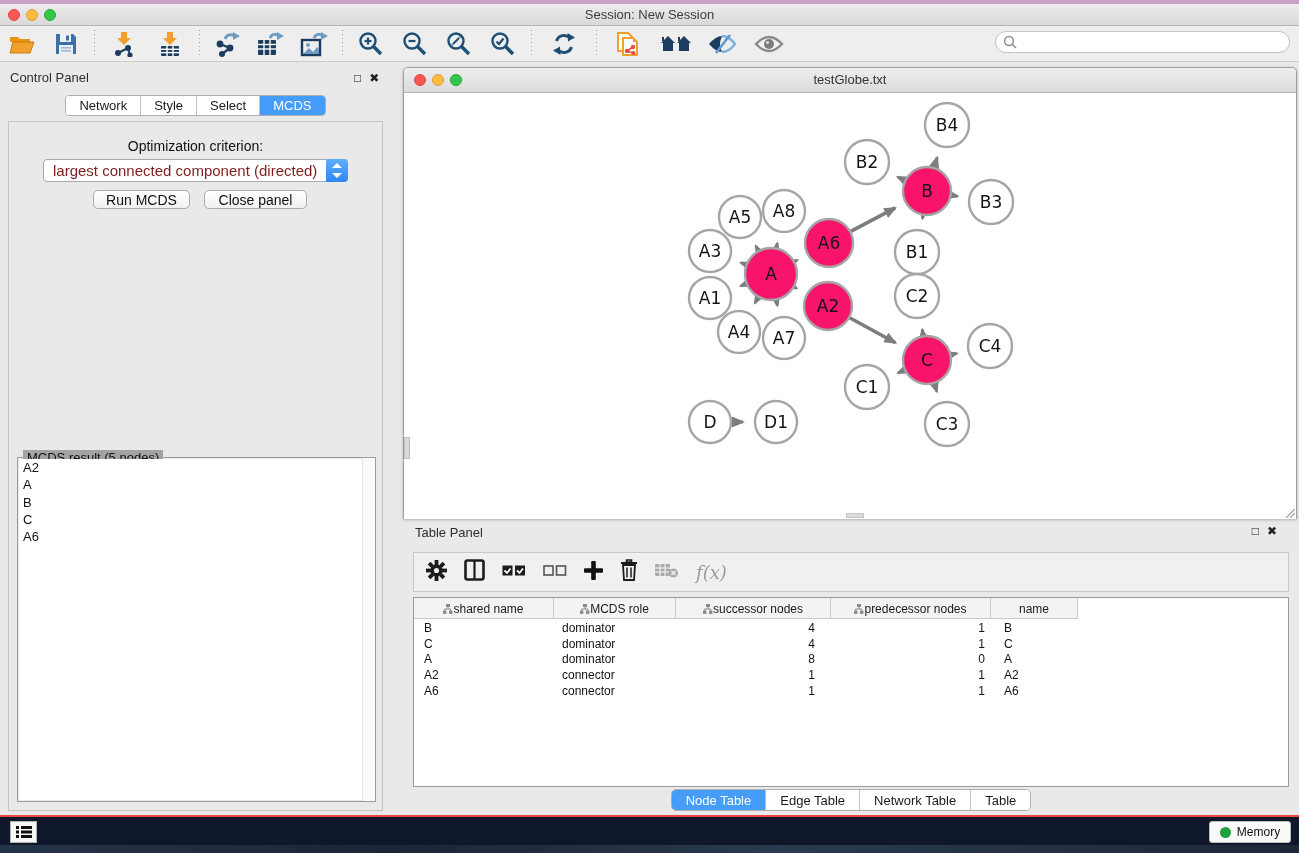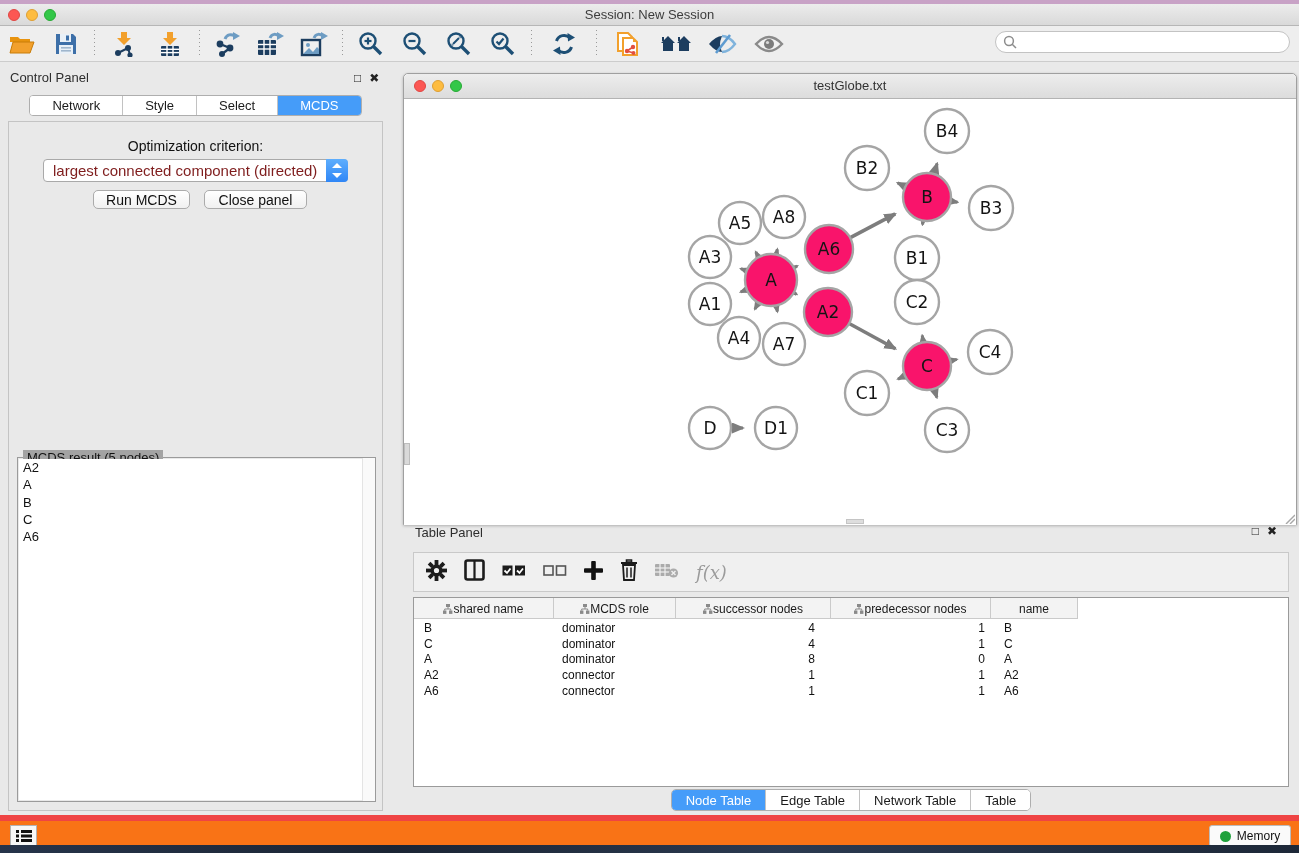--- a/index.html
+++ b/index.html
@@ -30,21 +30,21 @@
   #search-box { position:absolute; left:995px; top:31px; width:295px; height:22px;
     background:#fff; border:1px solid #c3c3c3; border-radius:12px; display:flex; align-items:center; padding-left:7px; }
   #search-input { border:none; outline:none; flex:1; font-size:12px; background:transparent; height:18px; }
 
   
   #control-panel { left:0; top:62px; width:391px; height:753px; }
   #cp-header { position:absolute; left:10px; top:8px; font-size:13px; color:#2e2e2e; }
   .panel-win-icons { position:absolute; top:9px; font-size:12px; color:#222; letter-spacing:8px; }
   #cp-tabs { position:absolute; left:0; top:33px; width:100%; display:flex; justify-content:center; }
   .tab-seg { display:flex; border:1px solid #aeaeae; border-radius:4px; overflow:hidden; background:#fff; height:21px; }
-  .tab-item { font-size:13px; color:#1a1a1a; padding:0 22px; line-height:20px; border-right:1px solid #c2c2c2; background:#fff; }
+  .tab-item { font-size:13px; color:#1a1a1a; padding:0 13px; line-height:20px; border-right:1px solid #c2c2c2; background:#fff; }
   .tab-item:last-child { border-right:none; }
   .tab-item.active { background:#459cf9; color:#fff; }
   #cp-body { position:absolute; left:8px; top:59px; width:375px; height:690px;
     background:#e9e9e9; border:1px solid #c4c4c4; border-radius:0; }
   #opt-label { position:absolute; left:0; top:16px; width:100%; text-align:center; font-size:14px; color:#111; }
   #opt-dropdown { position:absolute; left:34px; top:37px; width:305px; height:23px; background:#fff;
     border:1px solid #a9a9a9; border-radius:4px; display:flex; align-items:center; }
   #opt-dropdown-value { flex:1; font-size:15px; color:#7f1d1d; padding-left:9px; white-space:nowrap; }
   #opt-stepper { width:22px; height:23px; margin-right:-1px; background:linear-gradient(#5eaefd,#2f86f6);
     border-radius:0 4px 4px 0; position:relative; }
@@ -56,21 +56,21 @@
     display:flex; align-items:center; justify-content:center; font-family:"Liberation Sans",sans-serif; }
   #run-btn { left:84px; width:97px; }
   #close-btn { left:195px; width:103px; }
   #result-group { position:absolute; left:8px; top:335px; width:359px; height:345px; border:1px solid #9b9b9b; }
   #result-group-title { position:absolute; left:5px; top:-8px; background:#a3a3a3; padding:0 4px; font-size:13px; color:#111; }
   #result-list { position:absolute; left:1px; top:1px; right:1px; bottom:1px; background:#fff; overflow:hidden; }
   #result-scroll { position:absolute; right:0; top:0; bottom:0; width:13px; background:#fafafa; border-left:1px solid #e4e4e4; }
   .result-item { font-size:13px; color:#111; line-height:16.3px; padding-left:4px; padding-top:1px; }
 
   
-  #network-window { left:403px; top:73px; width:894px; height:452px;
+  #network-window { left:403px; top:67px; width:894px; height:452px;
     border:1px solid #9f9f9f; border-radius:5px 5px 0 0; background:#fff;
     box-shadow:0 1px 3px rgba(0,0,0,0.25); }
   #nw-titlebar { position:absolute; left:0; top:0; width:100%; height:25px;
     background:linear-gradient(#ededed,#dcdcdc); border-bottom:1px solid #b3b3b3; border-radius:5px 5px 0 0; }
   #nw-title { width:100%; text-align:center; font-size:13px; color:#333; line-height:24px; }
   #nw-canvas { position:absolute; left:0; top:25px; width:892px; height:426px; background:#fff; }
   #nw-vscroll { position:absolute; left:0; top:344px; width:6px; height:22px; background:#d9d9d9; border:1px solid #bdbdbd; }
   #nw-hscroll { position:absolute; left:442px; bottom:1px; width:18px; height:5px; background:#dddddd; border:1px solid #c4c4c4; }
   #nw-resize { position:absolute; right:1px; bottom:1px; width:11px; height:11px; }
 
@@ -84,21 +84,21 @@
   #tp-head { position:absolute; left:0; top:0; height:21px; background:#f3f3f3; border-bottom:1px solid #cacaca; display:flex; }
   .th-cell { height:21px; border-right:1px solid #cacaca; display:flex; align-items:center; justify-content:center; 
     font-size:12px; color:#1a1a1a; }
   .tbody-row { display:flex; height:15.8px; align-items:center; }
   .td-cell { font-size:12px; color:#111; white-space:nowrap; overflow:hidden; }
   #tp-tabs { position:absolute; left:0; top:271px; width:100%; display:flex; justify-content:center; }
   #tp-tabs .tab-seg { height:22px; border-radius:5px; }
   #tp-tabs .tab-item { line-height:21px; padding:0 14px; }
 
   
-  #statusbar { left:0; top:815px; width:1299px; height:30px; background:#f97316; border-top:6px solid #ef4444; }
+  #statusbar { left:0; top:815px; width:1299px; height:30px; background:#0f172a; border-top:2px solid #ef4444; }
   #list-btn { position:absolute; left:10px; top:4px; width:27px; height:22px; background:#f7f7f7;
     border:1px solid #b3b3b3; display:flex; align-items:center; justify-content:center; }
   #memory-btn { position:absolute; right:8px; top:4px; width:82px; height:22px; background:#fafafa;
     border:1px solid #bcbcbc; border-radius:3px; display:flex; align-items:center; justify-content:center; gap:6px;
     font-size:12px; color:#111; }
   #memory-dot { width:11px; height:11px; border-radius:50%; background:#1fa13c; }
 </style>
 </head>
 <body>
 

